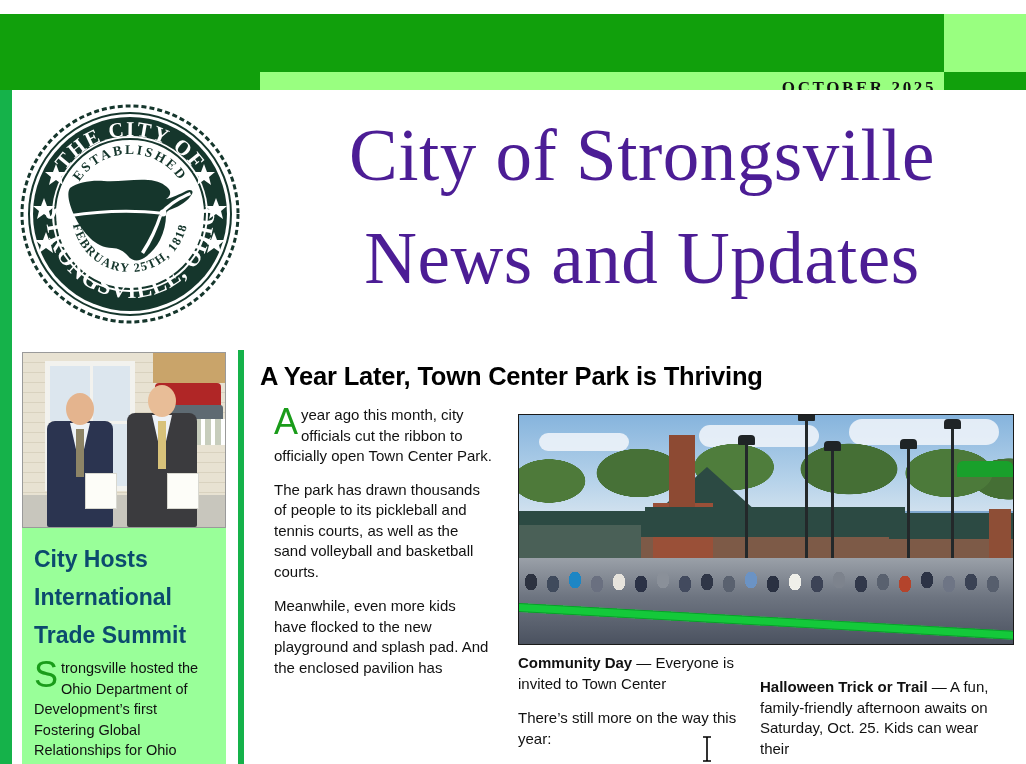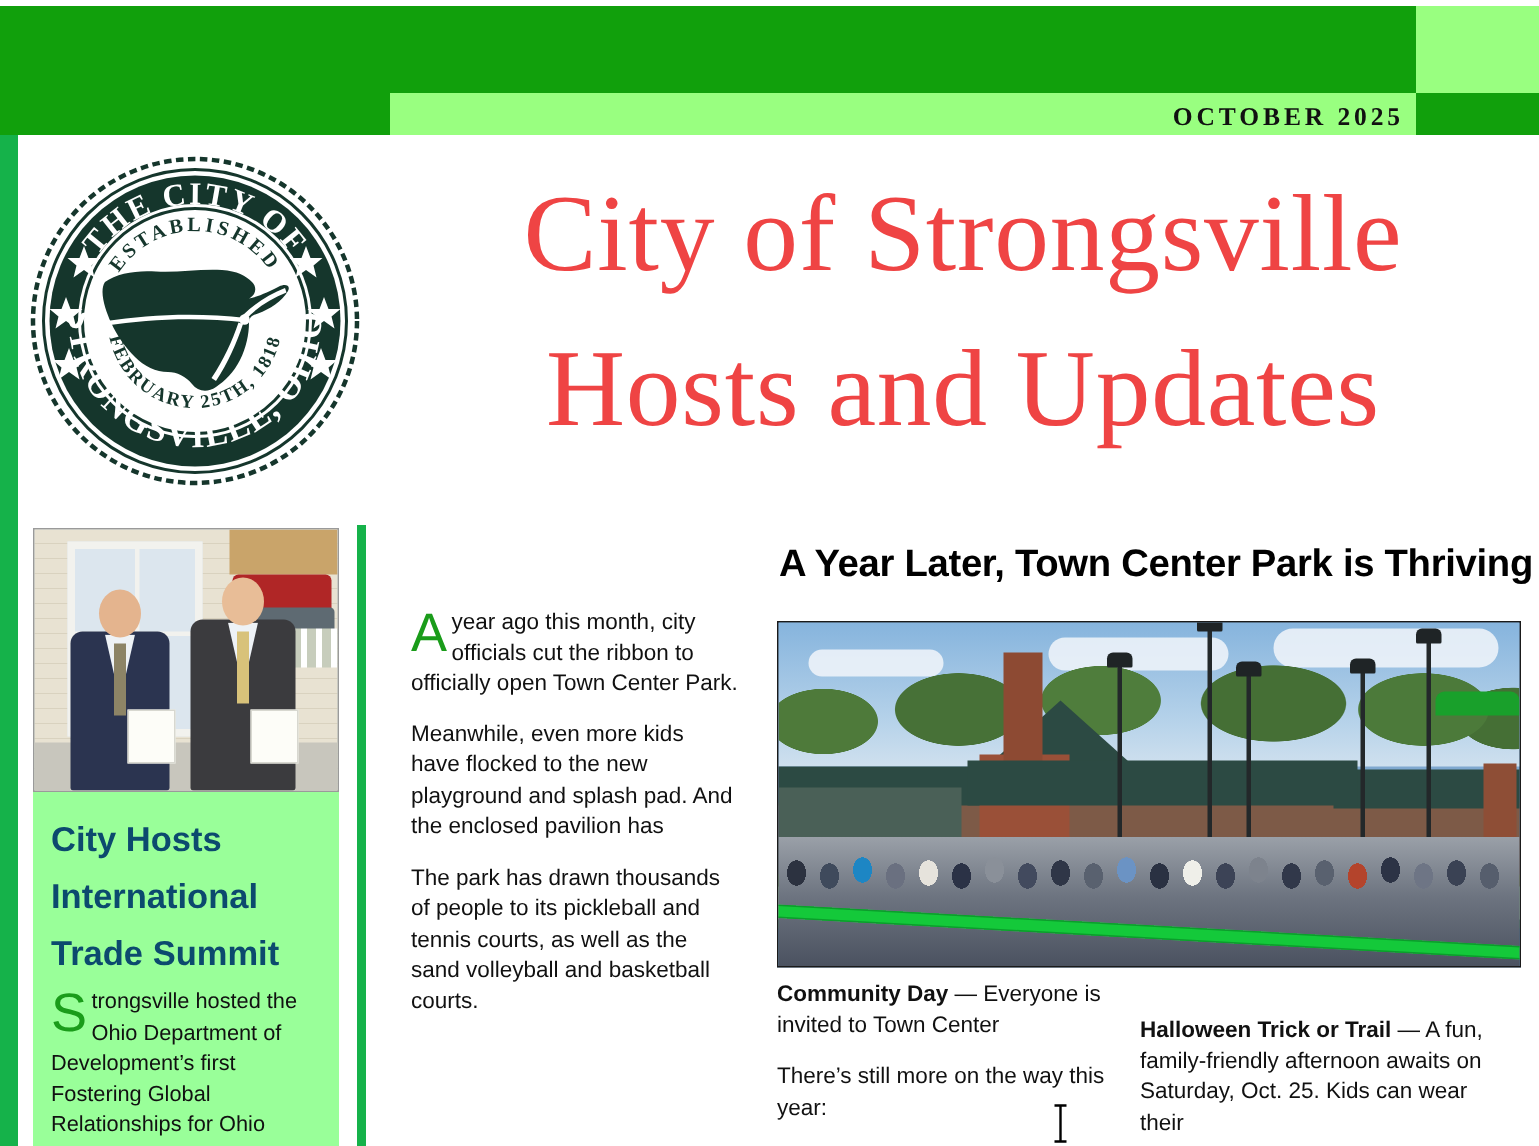--- a/index.html
+++ b/index.html
@@ -11,21 +11,21 @@
     width: 1026px;
     height: 764px;
     overflow: hidden;
     font-family: "Liberation Sans", sans-serif;
     position: relative;
   }
 
   
   #masthead-banner {
     position: absolute;
-    left: 0; top: 4px;
+    left: 0; top: 14px;
     width: 1026px;
     height: 90px;
   }
   .band-dark-main {
     position: absolute;
     left: 0; top: 0;
     width: 944px; height: 58px;
     background: #11a00c;
   }
   .band-dark-lower-left {
@@ -85,21 +85,21 @@
     width: 224px; height: 224px;
   }
   #newsletter-title {
     position: absolute;
     left: 260px; top: 14px;
     width: 740px;
     text-align: center;
     font-family: "Liberation Serif", serif;
     font-size: 73px;
     line-height: 103px;
-    color: #ef4444;
+    color: #4c1d95;
     letter-spacing: 0.5px;
   }
   #newsletter-title .tline { display: block; white-space: nowrap; }
 
   
   #page-body {
     position: absolute;
     left: 12px; top: 338px;
     width: 1014px; height: 426px;
     background: #ffffff;
@@ -231,21 +231,21 @@
   
   #main-article {
     position: absolute;
     left: 248px; top: 8px;
     width: 762px;
   }
   #article-headline {
     font-size: 25.5px;
     font-weight: bold;
     color: #000000;
-    text-align: right;
+    text-align: left;
     margin: 16px 0 14px 0;
     letter-spacing: -0.2px;
   }
   #article-columns {
     position: relative;
     height: 340px;
   }
   .col {
     position: absolute;
     top: 0;
@@ -448,21 +448,21 @@
         <path fill="#ffffff" d="M53,112 C80,108 112,106 146,110 L146,113 C112,109 80,111 53,115 Z"></path>
         <path fill="#ffffff" d="M144,108 C152,100 162,94 172,90 L173,93 C163,97 153,103 146,111 Z"></path>
         <path fill="#ffffff" d="M144,114 C140,126 134,140 126,152 L123,150 C131,138 137,125 141,113 Z"></path>
         <circle cx="145" cy="111" r="3.5" fill="#ffffff"></circle>
       </g>
     </svg>
   </div>
 
   <div id="newsletter-title">
     <span class="tline">City of Strongsville</span>
-    <span class="tline">Hosts and Updates</span>
+    <span class="tline">News and Updates</span>
   </div>
 </div>
 
 <div id="page-body">
 
   <div id="sidebar">
 
     <div id="sidebar-photo">
       <div class="siding"></div>
       <div class="roofline"></div>
@@ -525,22 +525,22 @@
       <div class="lamp l4"></div>
       <div class="lamp l5"></div>
       <div class="crowd"></div>
       <div class="ribbon"></div>
     </div>
 
     <div id="article-columns">
 
       <div class="col" id="col-1">
         <p class="tight"><span class="dropcap">A</span><span> year ago this month, city officials cut the ribbon to officially open Town Center Park.</span></p>
+        <p>The park has drawn thousands of people to its pickleball and tennis courts, as well as the sand volleyball and basketball courts.</p>
         <p>Meanwhile, even more kids have flocked to the new playground and splash pad. And the enclosed pavilion has</p>
-        <p>The park has drawn thousands of people to its pickleball and tennis courts, as well as the sand volleyball and basketball courts.</p>
       </div>
 
       <div class="col" id="col-2">
         <p><span class="bold-lead">Community Day</span><span> — </span><span>Everyone is invited to Town Center</span></p>
         <p>There’s still more on the way this year:</p>
       </div>
 
       <div class="col" id="col-3">
         <p><span class="bold-lead">Halloween Trick or Trail</span><span> — </span><span>A fun, family-friendly afternoon awaits on Saturday, Oct. 25. Kids can wear their</span></p>
       </div>

